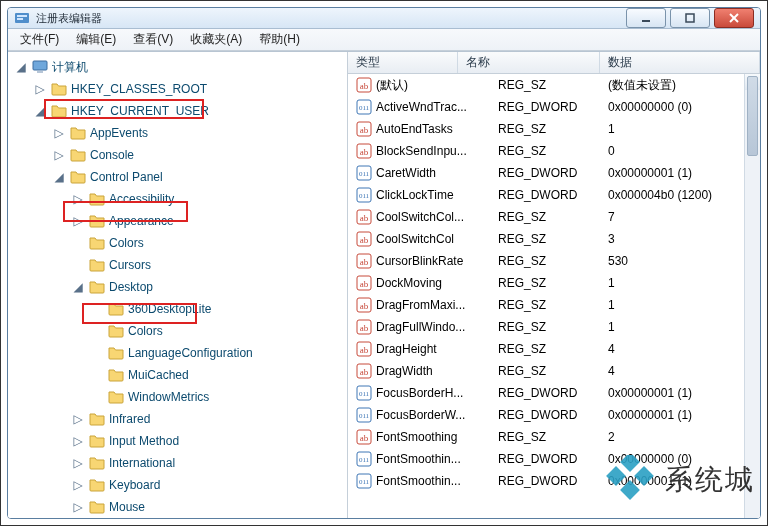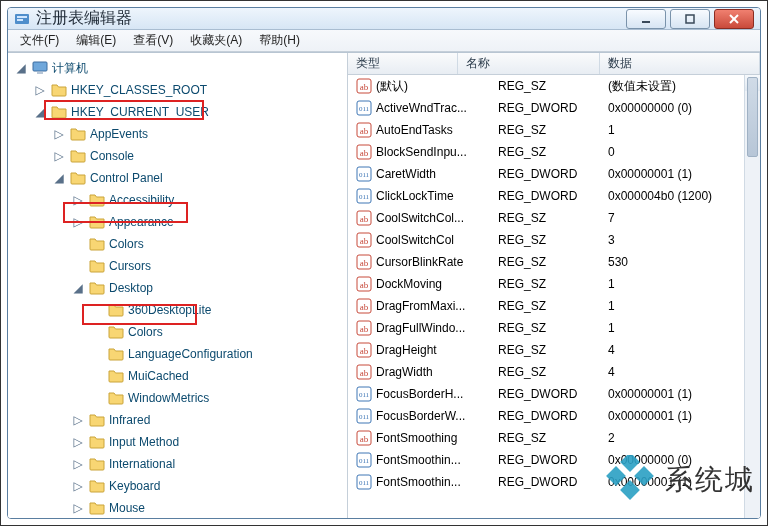--- a/index.html
+++ b/index.html
@@ -1,21 +1,21 @@
 <!DOCTYPE html>
 <html><head>
 <meta charset="utf-8">
 <style>
   * { box-sizing: border-box; }
   html, body { margin:0; padding:0; font-family: "Microsoft YaHei", "Segoe UI", Tahoma, sans-serif; font-size:12px; background:#fff; }
   .outer { width:768px; height:526px; border:1px solid #333; position:relative; background:#fff; overflow:hidden;}
   .window { position:absolute; left:6px; top:6px; right:6px; bottom:6px; border:1px solid #5a7ea0; border-radius:4px; background:#f0f0f0; display:flex; flex-direction:column; overflow:hidden;}
   .titlebar { height:30px; background:linear-gradient(#eef5fc,#d7e6f5); display:flex; align-items:center; padding:0 6px; border-bottom:1px solid #a9bdd1;}
   .titlebar .app-icon { width:16px; height:16px; margin-right:6px;}
-  .titlebar .title { flex:1; color:#1f2a36; font-size:16px;}
+  .titlebar .title { flex:1; color:#1f2a36; font-size:11px;}
   .winbtns { display:flex; gap:0; }
   .winbtn { width:40px; height:20px; border:1px solid #7a93ab; border-radius:3px; margin-left:4px; background:linear-gradient(#f8fbff,#d7e5f3); display:flex; align-items:center; justify-content:center; }
   .winbtn.close { background:linear-gradient(#f08070,#c94a3b); border-color:#8a2c22; color:#fff;}
   .winbtn svg { display:block;}
   .menubar { height:24px; background:linear-gradient(#f7f9fc,#eef2f7); border-bottom:1px solid #c5cfd9; display:flex; align-items:center; padding:0 4px; gap:1px;}
   .menubar .item { padding:2px 8px; color:#222; cursor:pointer;}
   .body { flex:1; display:flex; background:#fff; position:relative; border-top:1px solid #b8c5d2;}
   .tree-pane { width:340px; border-right:1px solid #c5cfd9; overflow:auto; background:#fff; position:relative;}
   .list-pane { flex:1; display:flex; flex-direction:column; background:#fff;}
   .list-header { height:22px; background:linear-gradient(#fafbfc,#e8edf3); border-bottom:1px solid #c5cfd9; display:flex; align-items:center;}

